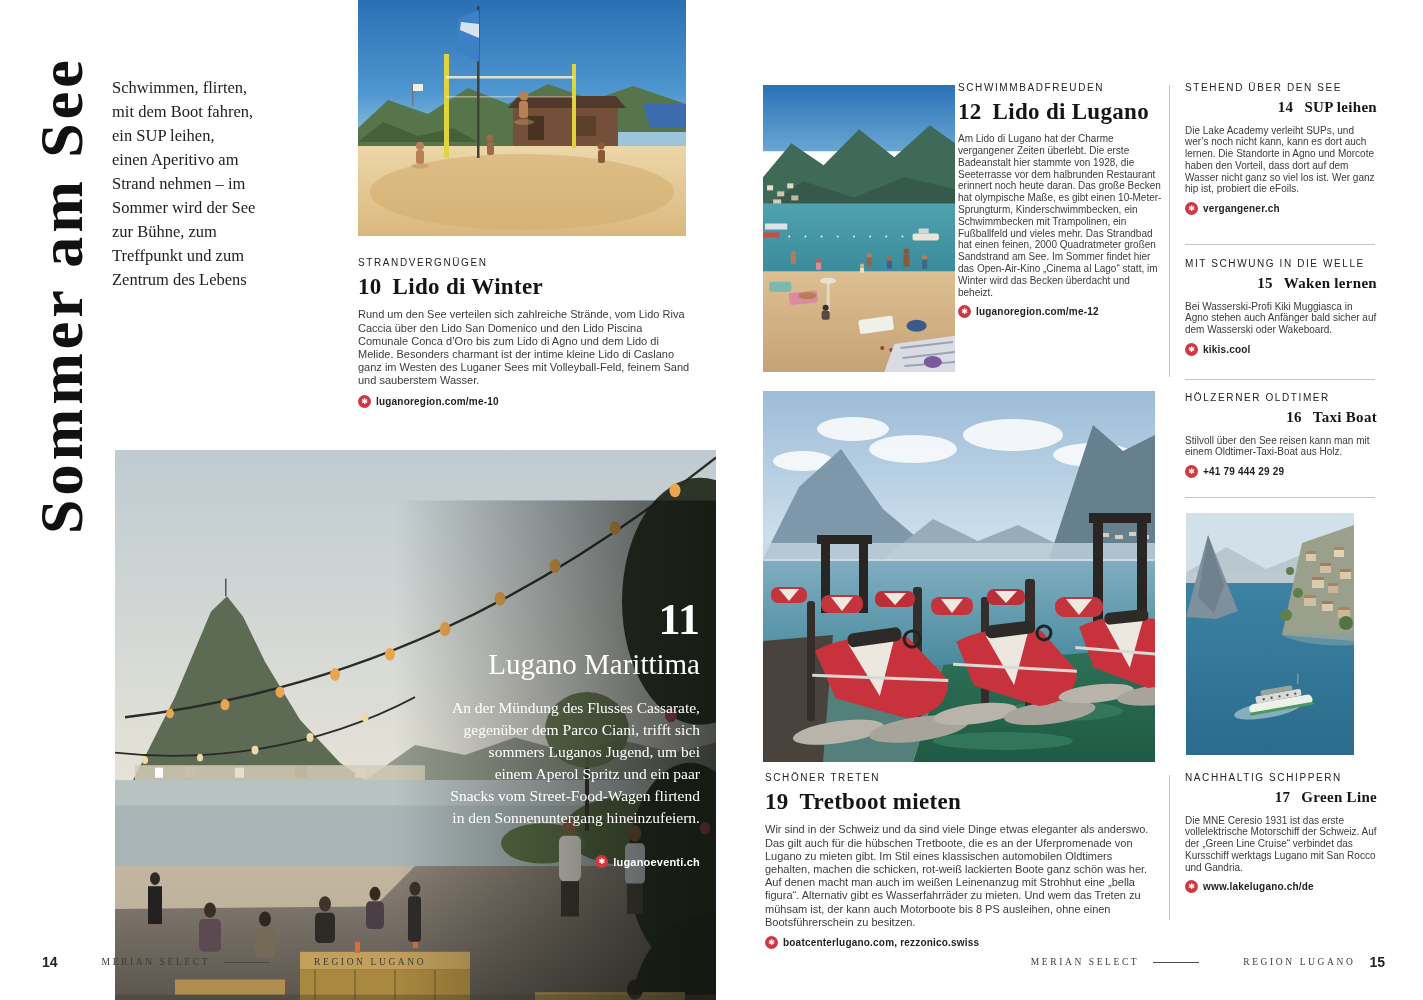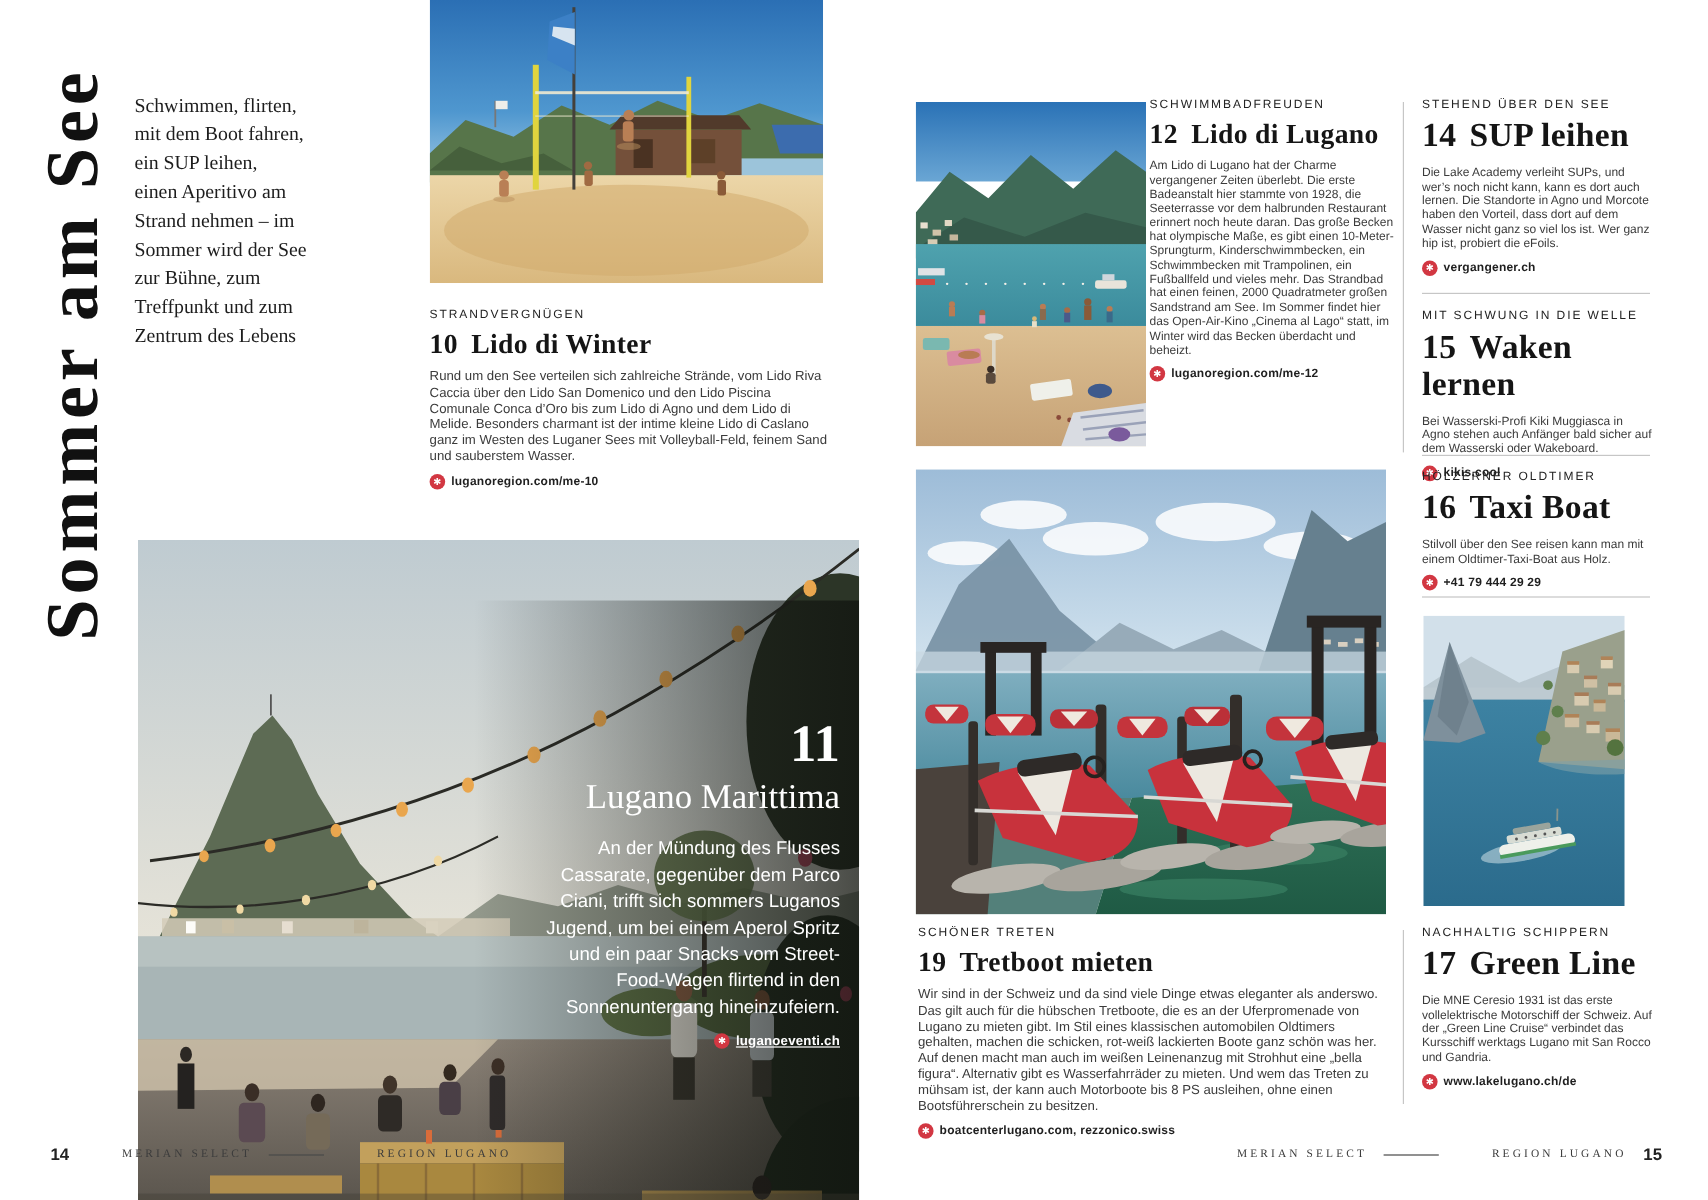--- a/index.html
+++ b/index.html
@@ -20,21 +20,21 @@
     color:#1d1d1d; white-space:pre-line;
   }
   .kicker{
     font-size:10px; letter-spacing:1.6px; color:#232323; margin-bottom:6px;
   }
   .headline{
     font-family:"Liberation Serif", serif; font-weight:700; color:#151515;
     font-size:23px; line-height:1.1; margin-bottom:9px; letter-spacing:.3px;
   }
   .headline .hl-num{margin-right:11px;}
-  .sec-sm .headline{font-size:28px;}
+  .sec-sm .headline{font-size:15px;text-align:right;}
   .body{
     font-size:11px; line-height:13.2px; color:#3b3b3b; margin-bottom:7px;
   }
   .sec-sm .body, .sec-mid .body{font-size:10px; line-height:11.8px;}
   .linkrow{display:flex; align-items:center; gap:5px;}
   .linktext{font-size:10px; font-weight:700; color:#1f1f1f; letter-spacing:.2px;}
   .rose{
     display:inline-block; width:13px; height:13px; border-radius:50%;
     background:var(--accent); flex:0 0 13px;
     text-align:center;
@@ -42,23 +42,23 @@
   .rose::before{content:"✱"; display:block; color:#fff; font-size:8px; line-height:13px;}
 
   .sec{position:absolute;}
 
   
   .overlay11{
     position:absolute; right:16px; top:148px; width:252px; text-align:right; color:#fff;
   }
   .num11{font-family:"Liberation Serif", serif; font-weight:700; font-size:44px; line-height:1;}
   .title11{font-family:"Liberation Serif", serif; font-weight:400; font-size:29px; line-height:1.15; margin:6px 0 16px;}
-  .body11{font-family:Liberation Sans, sans-serif; font-size:15.5px; line-height:22px; margin-bottom:10px;}
+  .body11{font-family:Liberation Serif, serif; font-size:15.5px; line-height:22px; margin-bottom:26px;}
   .overlay11 .linkrow{justify-content:flex-end;}
-  .overlay11 .linktext{color:#fff; font-size:11px;text-decoration:underline;}
+  .overlay11 .linktext{color:#fff; font-size:11px;}
 
   
   .vdiv{position:absolute; width:1px; background:#c6c6c6;}
   .hdiv{position:absolute; height:1px; background:#c6c6c6;}
 
   
   .photo{position:absolute; overflow:hidden;}
   .photo svg{display:block; width:100%; height:100%;}
 
   

